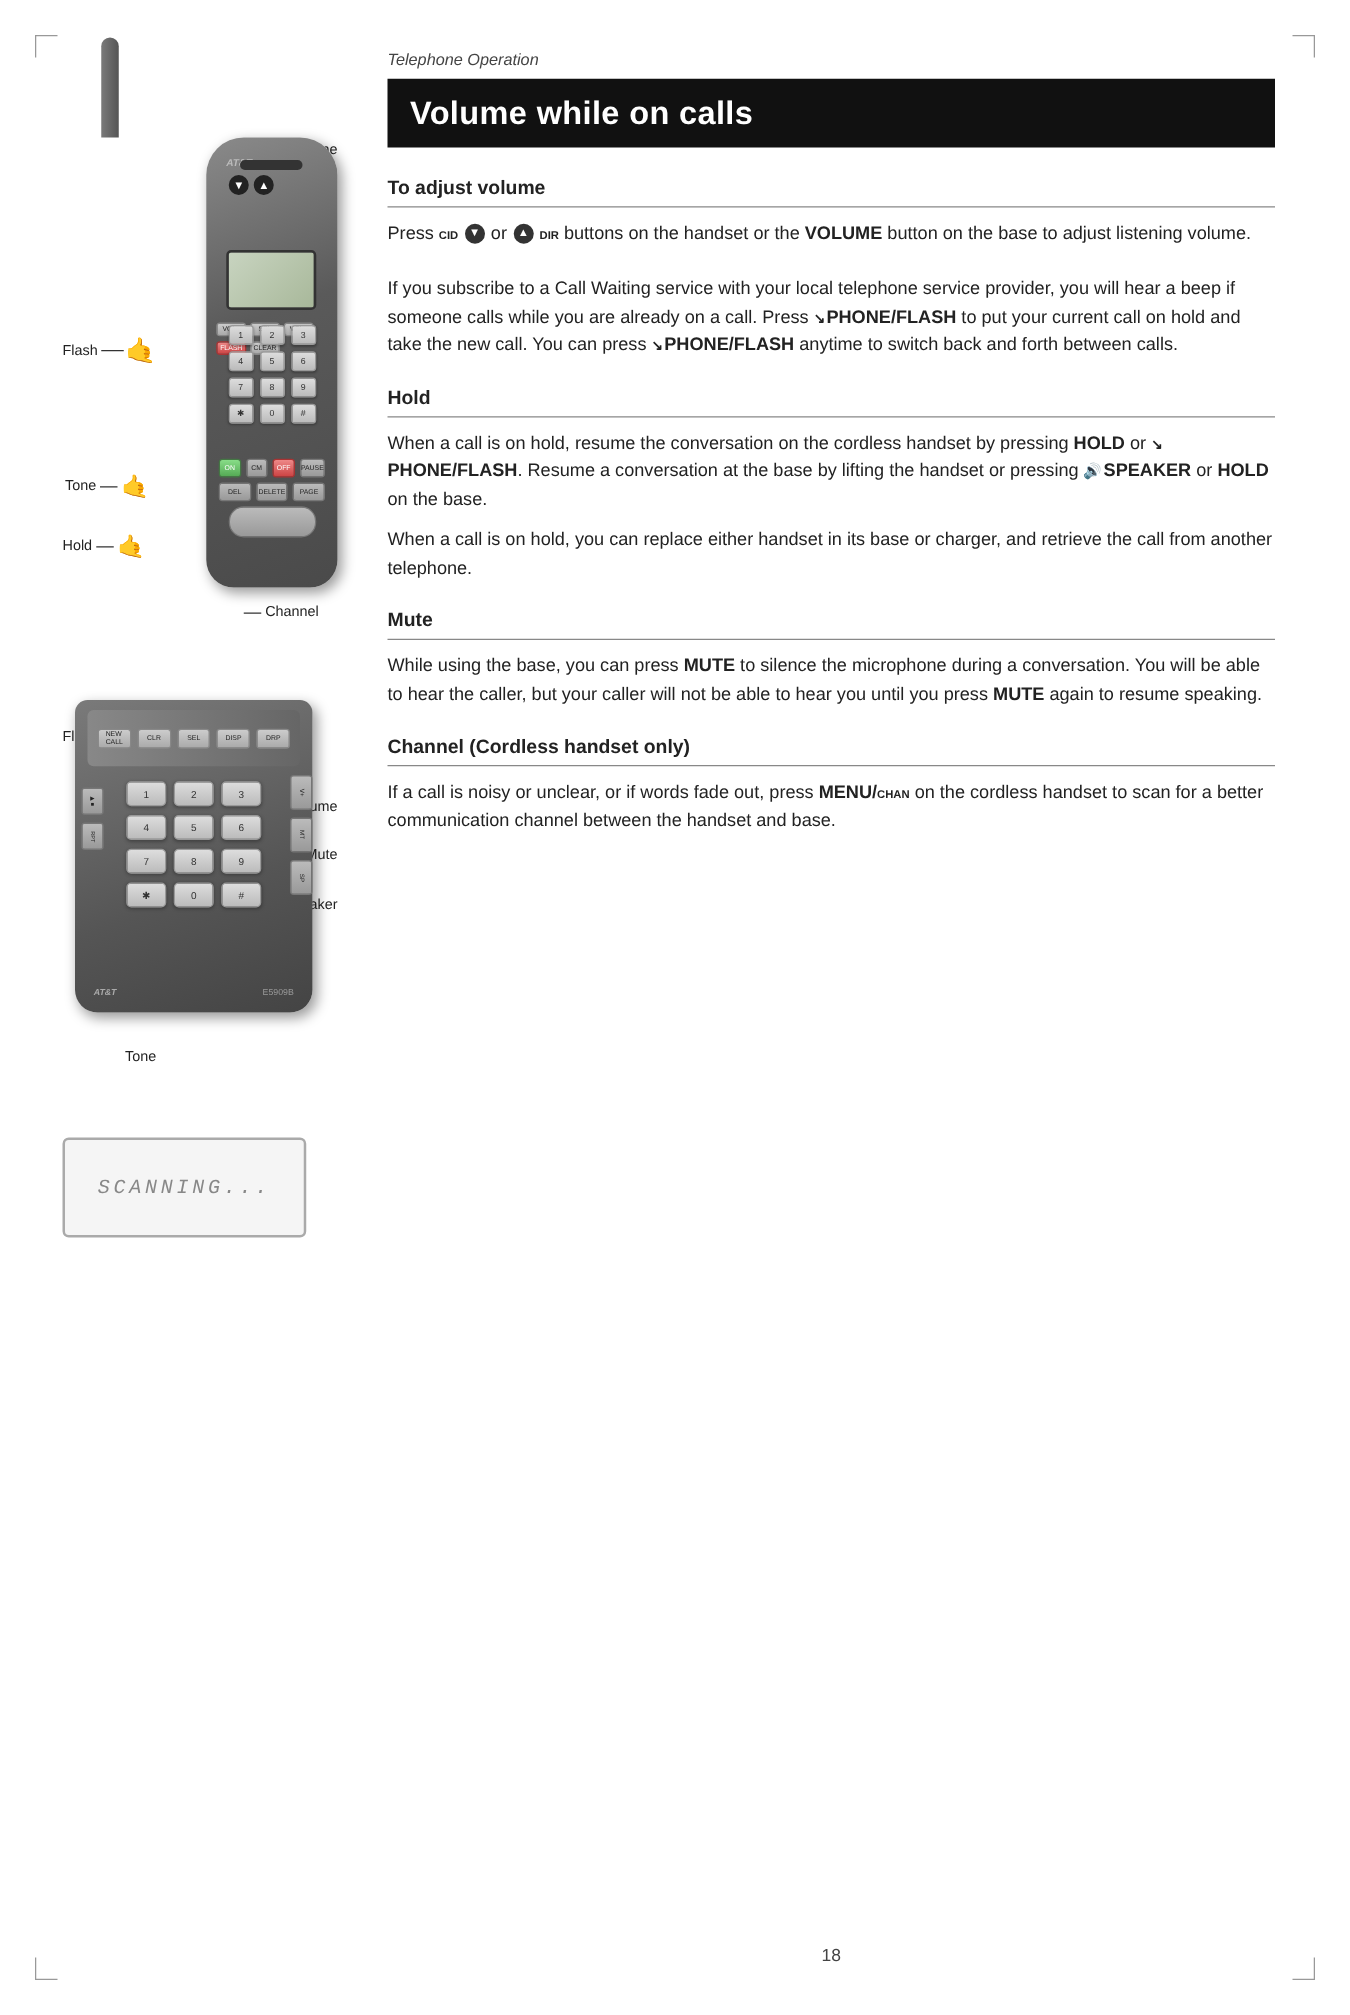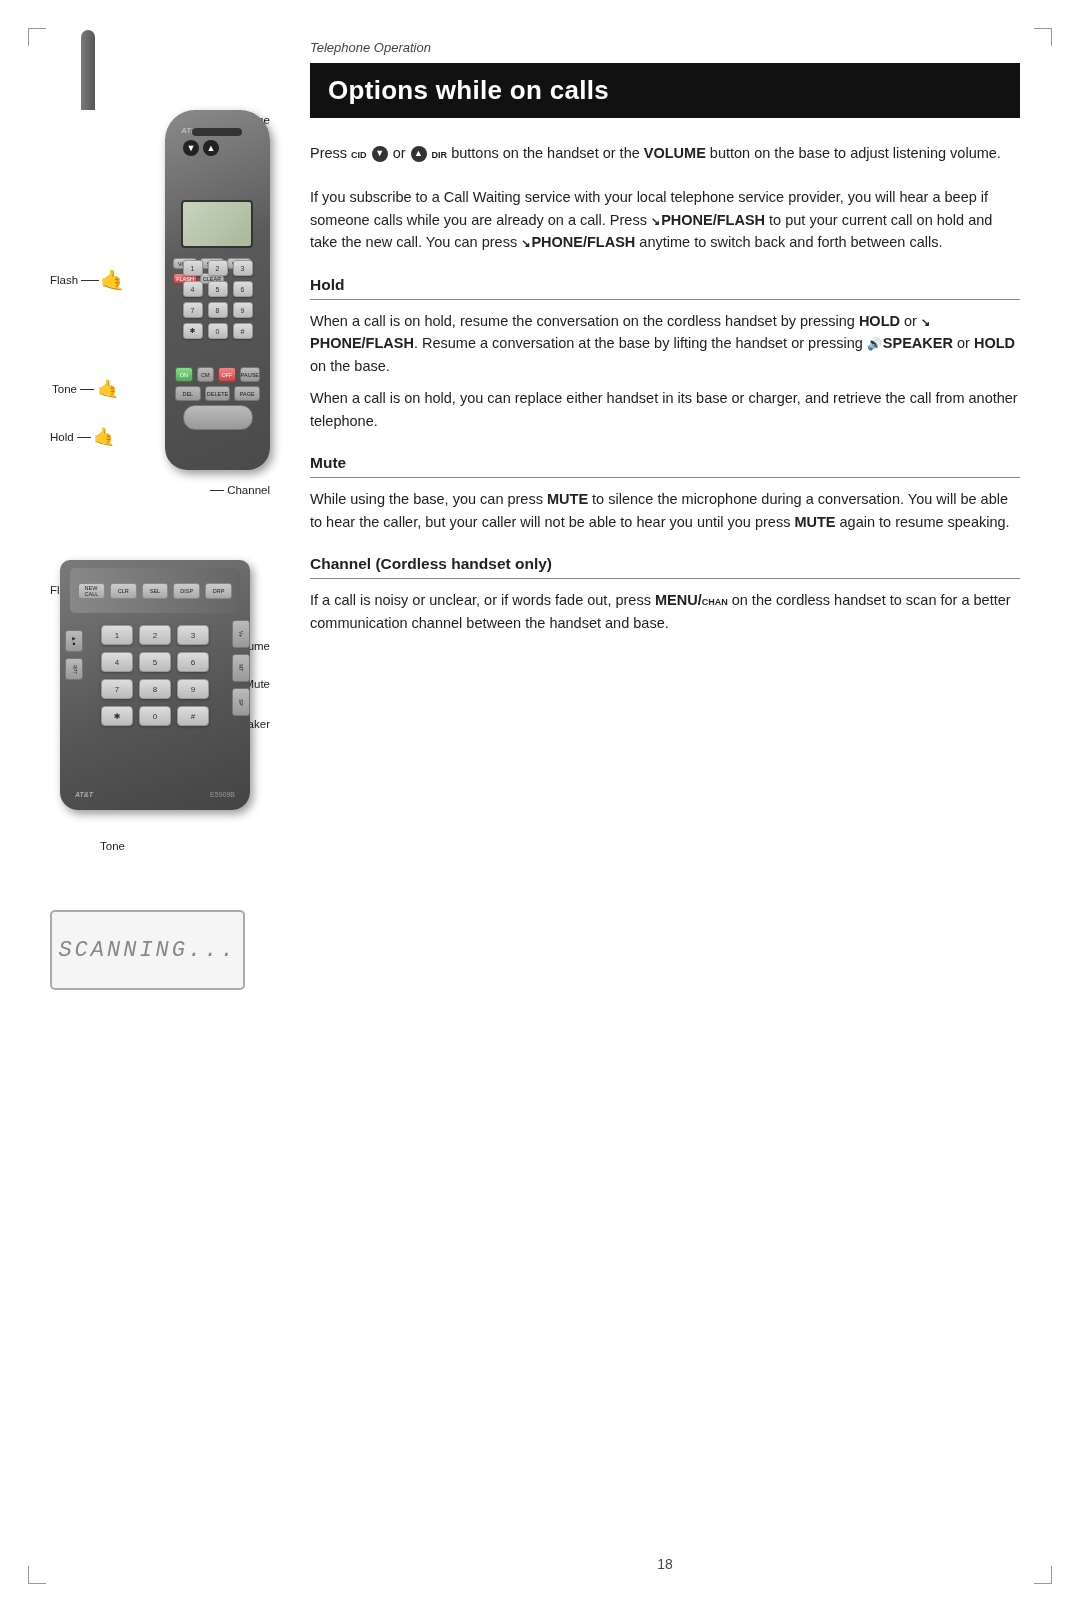--- a/index.html
+++ b/index.html
@@ -291,21 +291,21 @@
       border-radius: 5px;
       background: #f5f5f5;
       display: flex;
       align-items: center;
       justify-content: center;
       margin-top: 20px;
     }
 
     .scanning-text {
       font-family: 'Courier New', monospace;
-      font-size: 22px;
+      font-size: 16px;
       color: #888;
       letter-spacing: 3px;
       font-style: italic;
     }
 
     
     .right-col {
       flex: 1;
       display: flex;
       flex-direction: column;
@@ -420,21 +420,21 @@
         <span class="arrow-line" style="width:14px;"></span>
         <span style="font-size:18px;">🤙</span>
       </div>
 
       <div class="label-arrow" style="bottom: 62px; left: 0px;">
         <span>Hold</span>
         <span class="arrow-line" style="width:14px;"></span>
         <span style="font-size:18px;">🤙</span>
       </div>
 
-      <div class="label-arrow" style="bottom: 14px; right: 0px; flex-direction: row-reverse;">
+      <div class="label-arrow" style="bottom: 14px; right: 15px; flex-direction: row-reverse;">
         <span>Channel</span>
         <span class="arrow-line" style="width:14px;"></span>
       </div>
 
       <div style="position: absolute; left: 65px; top: 0px;">
 
         <div class="phone-antenna"></div>
 
         <div class="phone-handset">
 
@@ -581,23 +581,24 @@
     <div class="scanning-box">
       <span class="scanning-text">SCANNING...</span>
     </div>
 
   </div>
 
   <div class="right-col">
 
     <div class="section-label">Telephone Operation</div>
 
-    <div class="page-title-bar">Options while on calls</div>
+    <div class="page-title-bar">Volume while on calls</div>
 
     <div class="section">
+      <div class="section-heading">To adjust volume</div>
       <div class="section-body">
         Press <span class="small-caps bold">cid</span>
         <span class="inline-icon">▼</span>
         or
         <span class="inline-icon">▲</span>
         <span class="small-caps bold">dir</span>
         buttons on the handset or the
         <span class="bold">VOLUME</span>
         button on the base to adjust listening volume.
       </div>

